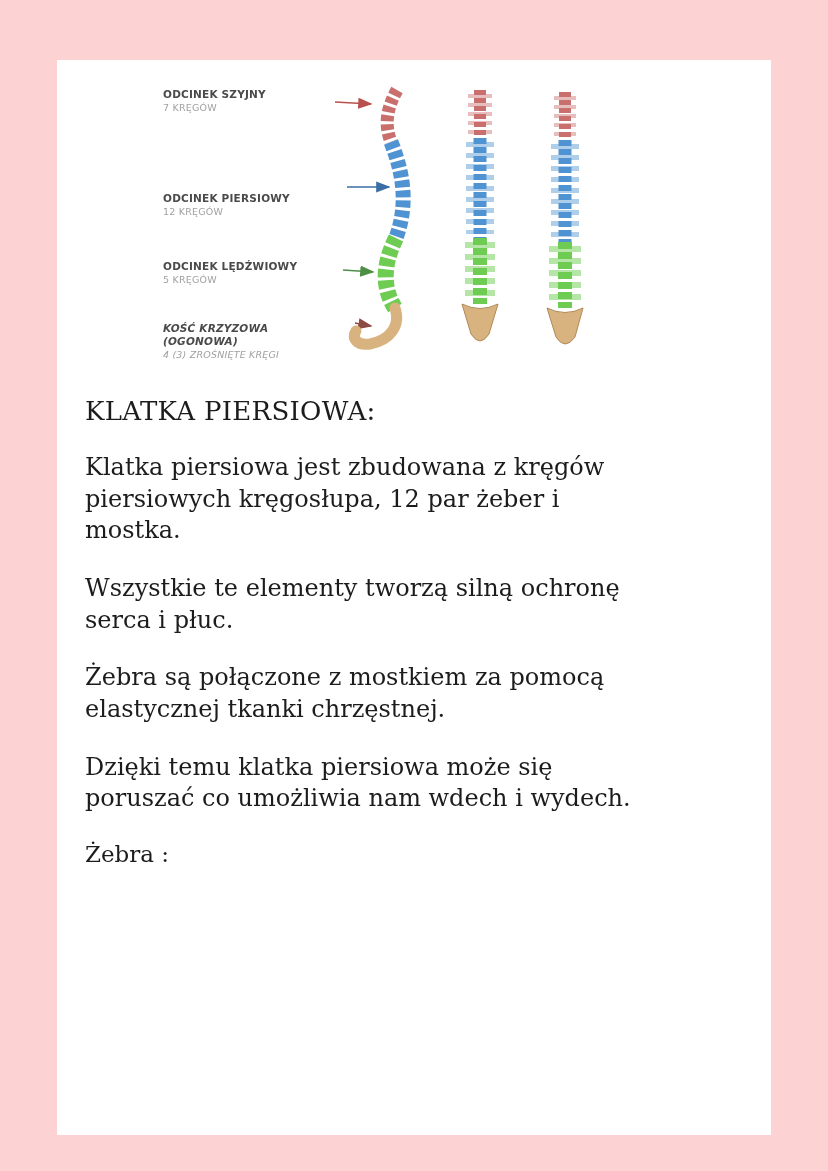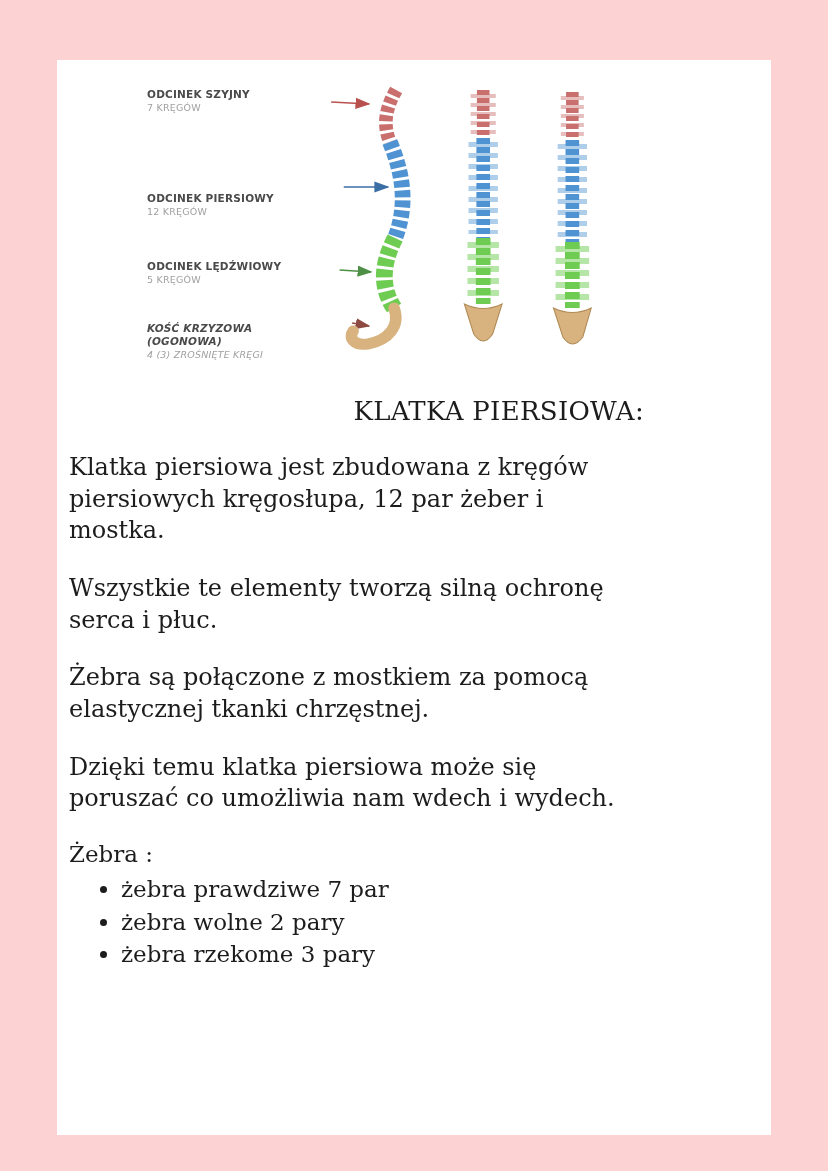--- a/index.html
+++ b/index.html
@@ -7,21 +7,21 @@
     width:828px;height:1171px;
     background:#fcd2d2;
     box-sizing:border-box;
     padding:60px 57px 36px 57px;
     font-family:"DejaVu Serif", serif;
   }
   .card{
     background:#ffffff;
     width:100%;height:100%;
     box-sizing:border-box;
-    padding:16px 12px;
+    padding:16px 28px;
     overflow:hidden;
   }
   
   .diagram{
     position:relative;
     height:292px;
     margin-top:4px;
   }
   .diagram svg{position:absolute;inset:0;width:100%;height:100%;}
   .dlabel{
@@ -40,21 +40,20 @@
   .textblock{
     margin-top:24px;
     color:#1c1c1c;
     max-width:575px;
   }
   .heading{
     font-size:26px;
     font-weight:400;
     margin:0 0 6px 0;
     letter-spacing:.3px;
-    text-align:right;
   }
   .para{
     font-size:24px;
     line-height:1.32;
     margin:26px 0 0 0;
   }
   .list-head{
     font-size:23px;
     margin:26px 0 0 0;
   }
@@ -146,20 +145,15 @@
 
   <div class="textblock">
     <h1 class="heading">KLATKA PIERSIOWA:</h1>
 
     <p class="para">Klatka piersiowa jest zbudowana z kręgów piersiowych kręgosłupa, 12 par żeber i mostka.</p>
     <p class="para">Wszystkie te elementy tworzą silną ochronę serca i płuc.</p>
     <p class="para">Żebra są połączone z mostkiem za pomocą elastycznej tkanki chrzęstnej.</p>
     <p class="para">Dzięki temu klatka piersiowa może się poruszać co umożliwia nam wdech i wydech.</p>
 
     <p class="list-head">Żebra :</p>
-    <ul class="ribs">
-      <li>żebra prawdziwe 7 par</li>
-      <li>żebra wolne 2 pary</li>
-      <li>żebra rzekome 3 pary</li>
-    </ul>
   </div>
 
 </div>
 
 </body></html>

